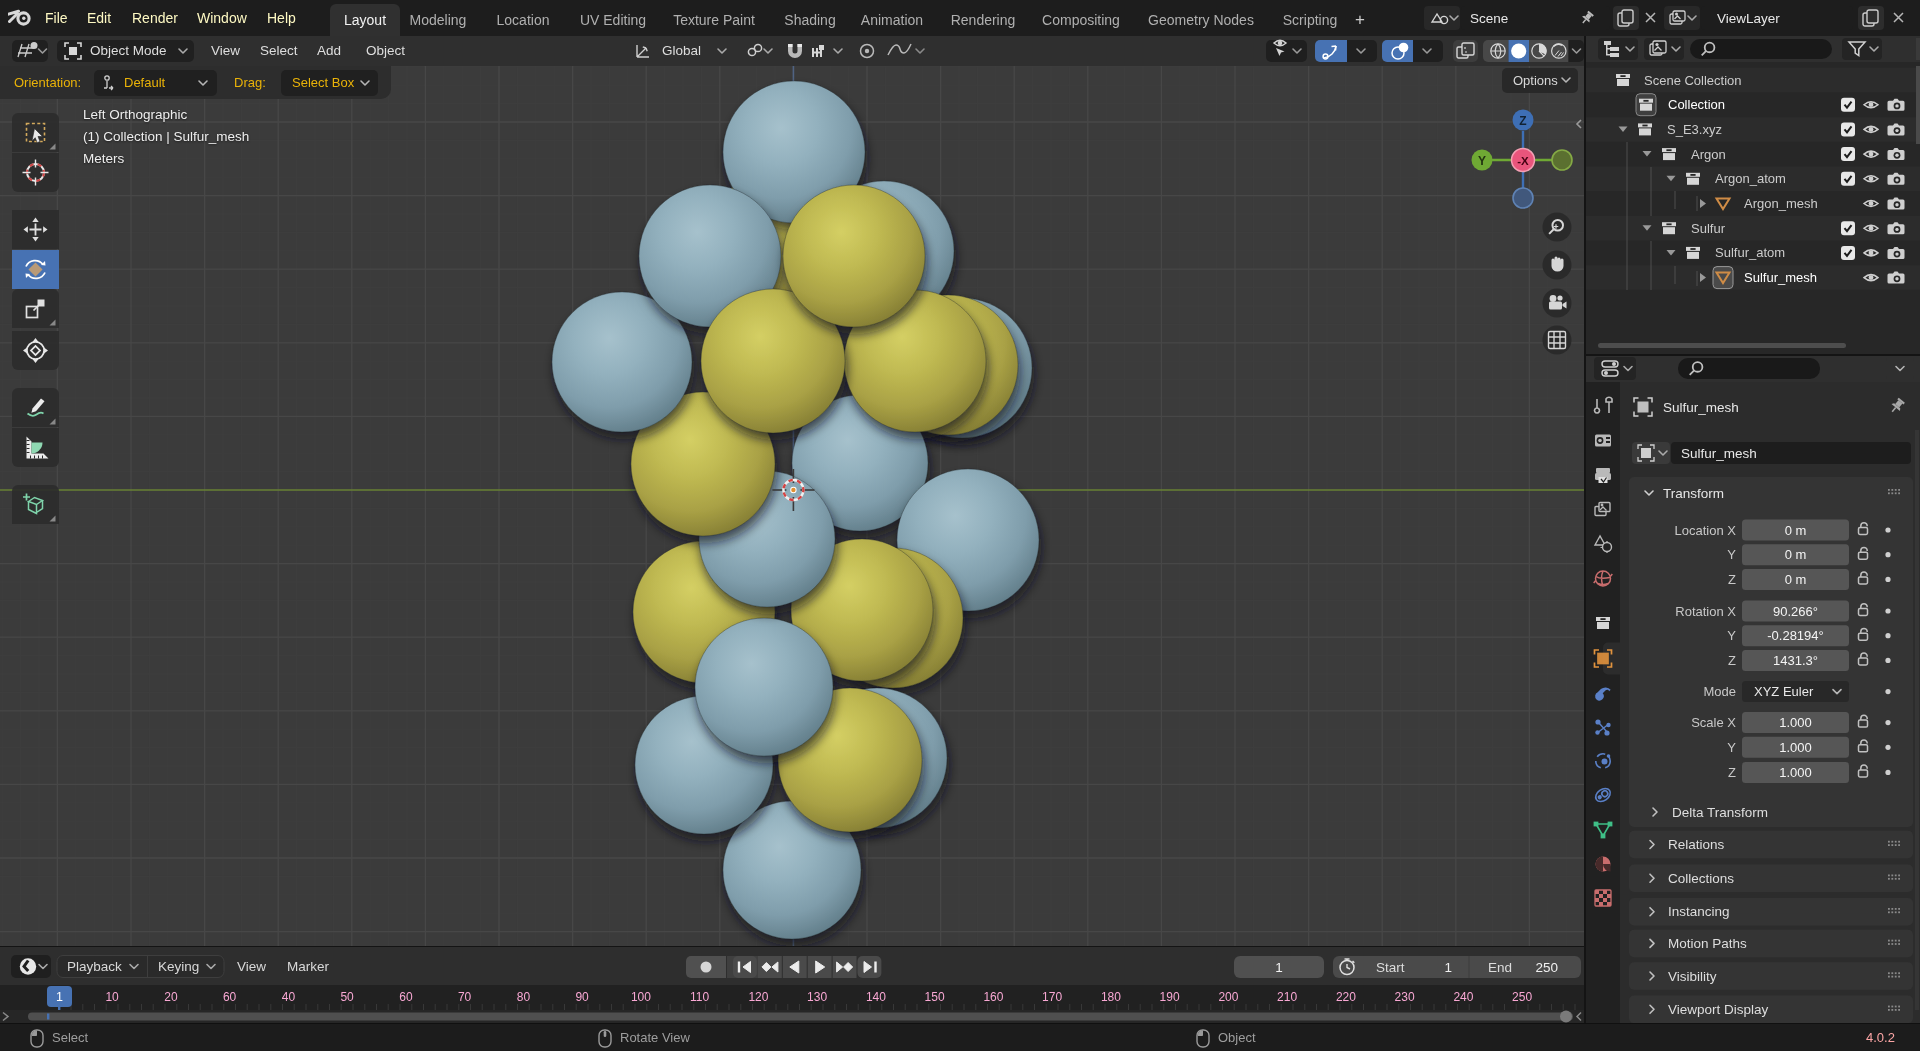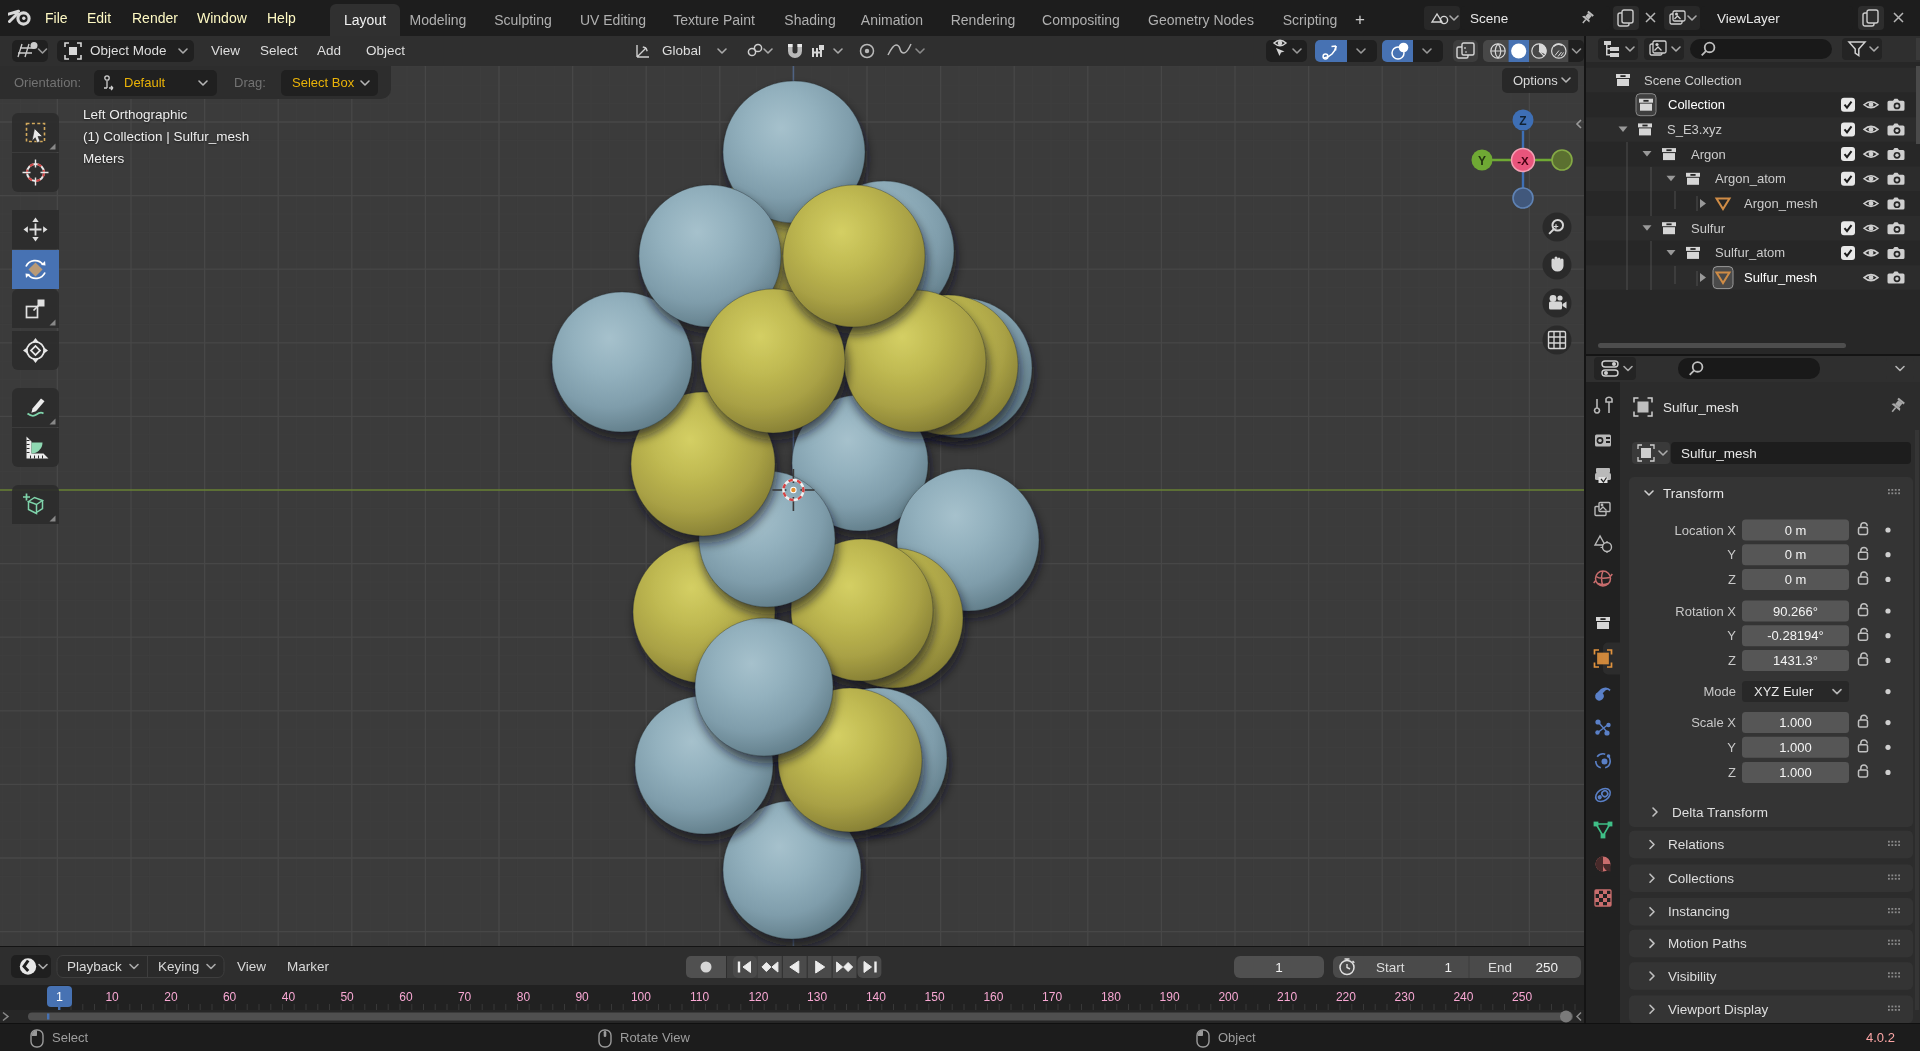--- a/index.html
+++ b/index.html
@@ -4,21 +4,21 @@
 html,body{width:1920px;height:1051px;overflow:hidden;background:#1d1d1d;font-family:"Liberation Sans",sans-serif;-webkit-font-smoothing:antialiased}
 .abs{position:absolute}
 #topbar{position:absolute;left:0;top:0;width:1920px;height:36px;background:#1d1d1d}
 .menu{position:absolute;top:0;height:39px;line-height:36px;color:#fef9c3;font-size:14px}
 .tab{position:absolute;top:4px;height:32px;line-height:32px;color:#b0b0b0;font-size:14px}
 .tabact{background:#303030;border-radius:6px 6px 0 0;color:#f2f2f2;padding:0 14px}
 #vhead{position:absolute;left:0;top:36px;width:1584px;height:30px;background:#2f2f2f}
 .ht{position:absolute;top:0;height:30px;line-height:30px;color:#dedede;font-size:13.5px}
 #viewport{position:absolute;left:0;top:66px;width:1584px;height:881px;background:#3b3b3b}
 #toolhdr{position:absolute;left:0;top:66px;width:391px;height:33px;background:#2d2d2d;border-radius:0 0 10px 0}
-.tl{position:absolute;color:#737373;font-size:13px;height:26px;line-height:26px}
+.tl{position:absolute;color:#eab308;font-size:13px;height:26px;line-height:26px}
 .dd{position:absolute;background:#202020;border-radius:5px;color:#eab308;font-size:13px;height:26px;line-height:26px}
 #tools{position:absolute;left:12px;top:113px;width:47px}
 .tb{position:absolute;left:0;width:47px;height:39px;background:#2c2c2ce8}
 .tbsel{background:#4772b3}
 #vtext{position:absolute;left:83px;top:104px;color:#eeeeee;font-size:13.5px;line-height:22px;text-shadow:0 1px 2px rgba(0,0,0,.5)}
 #options{position:absolute;left:1502px;top:68px;width:76px;height:25px;background:#252525e0;border-radius:5px;color:#d8d8d8;font-size:13px;line-height:25px;padding-left:11px}
 #outliner{position:absolute;left:1586px;top:36px;width:334px;height:318px;background:#272727}
 #ohead{position:absolute;left:0;top:0;width:334px;height:26px;background:#2f2f2f}
 #props{position:absolute;left:1586px;top:355px;width:334px;height:668px;background:#2c2c2c}
 #ptabs{position:absolute;left:0;top:27px;width:34px;height:641px;background:#212121}
@@ -36,21 +36,21 @@
         <path d="M1.5 16.5 L9.5 8.5 M-1 9.5 L10.5 6.2" stroke-width="3" stroke-linecap="round"></path>
       </g>
     </svg>
 <div class="menu" style="left:45px">File</div>
 <div class="menu" style="left:87px">Edit</div>
 <div class="menu" style="left:132px">Render</div>
 <div class="menu" style="left:197px">Window</div>
 <div class="menu" style="left:267px">Help</div>
 <div class="tab tabact" style="left:330px">Layout</div>
 <div class="tab" style="left:438px;transform:translateX(-50%)">Modeling</div>
-<div class="tab" style="left:523px;transform:translateX(-50%)">Sculpting</div>
+<div class="tab" style="left:523px;transform:translateX(-50%)">Location</div>
 <div class="tab" style="left:613px;transform:translateX(-50%)">UV Editing</div>
 <div class="tab" style="left:714px;transform:translateX(-50%)">Texture Paint</div>
 <div class="tab" style="left:810px;transform:translateX(-50%)">Shading</div>
 <div class="tab" style="left:892px;transform:translateX(-50%)">Animation</div>
 <div class="tab" style="left:983px;transform:translateX(-50%)">Rendering</div>
 <div class="tab" style="left:1081px;transform:translateX(-50%)">Compositing</div>
 <div class="tab" style="left:1201px;transform:translateX(-50%)">Geometry Nodes</div>
 <div class="tab" style="left:1310px;transform:translateX(-50%)">Scripting</div>
 <div class="tab" style="left:1355px;color:#cccccc;font-size:17px">+</div>
 <svg class="abs" style="left:1424px;top:6px" width="492" height="24" viewBox="0 0 492 24">

